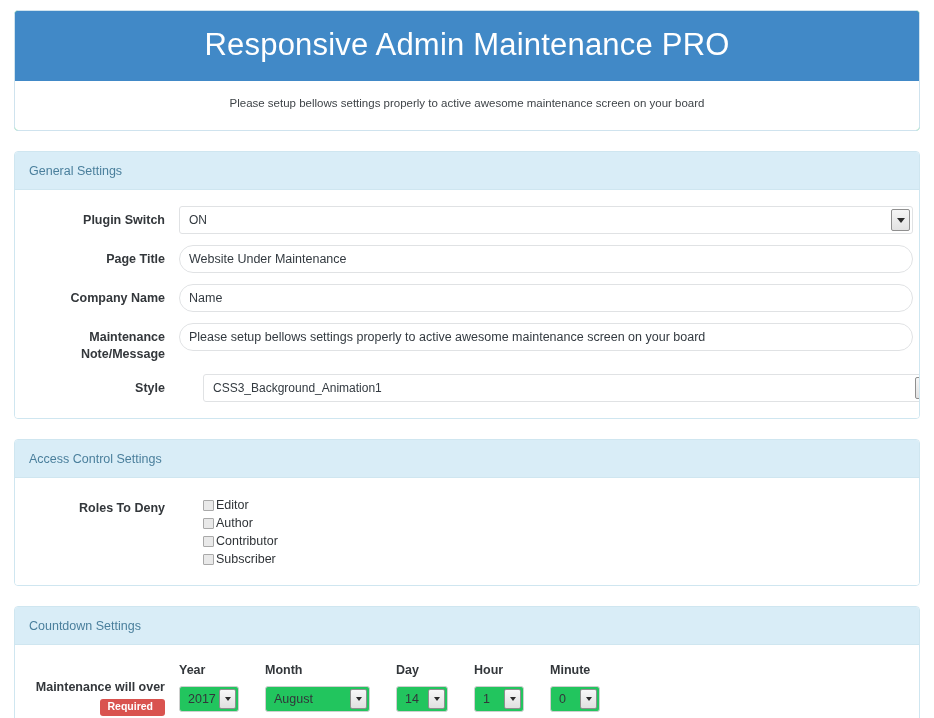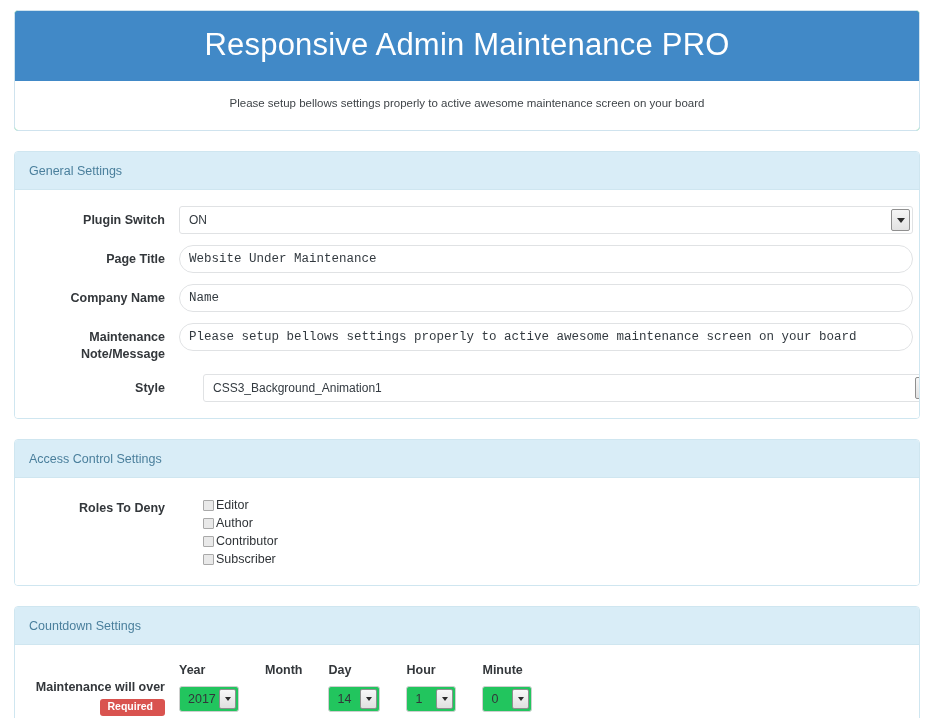--- a/index.html
+++ b/index.html
@@ -98,21 +98,21 @@
   }
 
   .txt-input {
     display: block;
     width: 734px;
     height: 28px;
     border: 1px solid #e0e2e4;
     border-radius: 14px;
     background: #ffffff;
     color: #333a40;
-    font-family: Liberation Mono, monospace;
+    font-family: Liberation Sans, sans-serif;
     font-size: 12.5px;
     padding: 3px 9px;
     outline: none;
   }
 
   
   .sel-wrap {
     position: relative;
     width: 734px;
     height: 28px;
@@ -382,20 +382,26 @@
             <div class="cd-sel w-year">
               <span class="cd-sel-value">2017</span>
               <span class="cd-sel-btn">
                   <span class="caret"></span>
                 </span>
             </div>
           </div>
 
           <div class="cd-group">
             <span class="cd-group-label">Month</span>
+            <div class="cd-sel w-month">
+              <span class="cd-sel-value">August</span>
+              <span class="cd-sel-btn">
+                  <span class="caret"></span>
+                </span>
+            </div>
           </div>
 
           <div class="cd-group">
             <span class="cd-group-label">Day</span>
             <div class="cd-sel w-day">
               <span class="cd-sel-value">14</span>
               <span class="cd-sel-btn">
                   <span class="caret"></span>
                 </span>
             </div>

